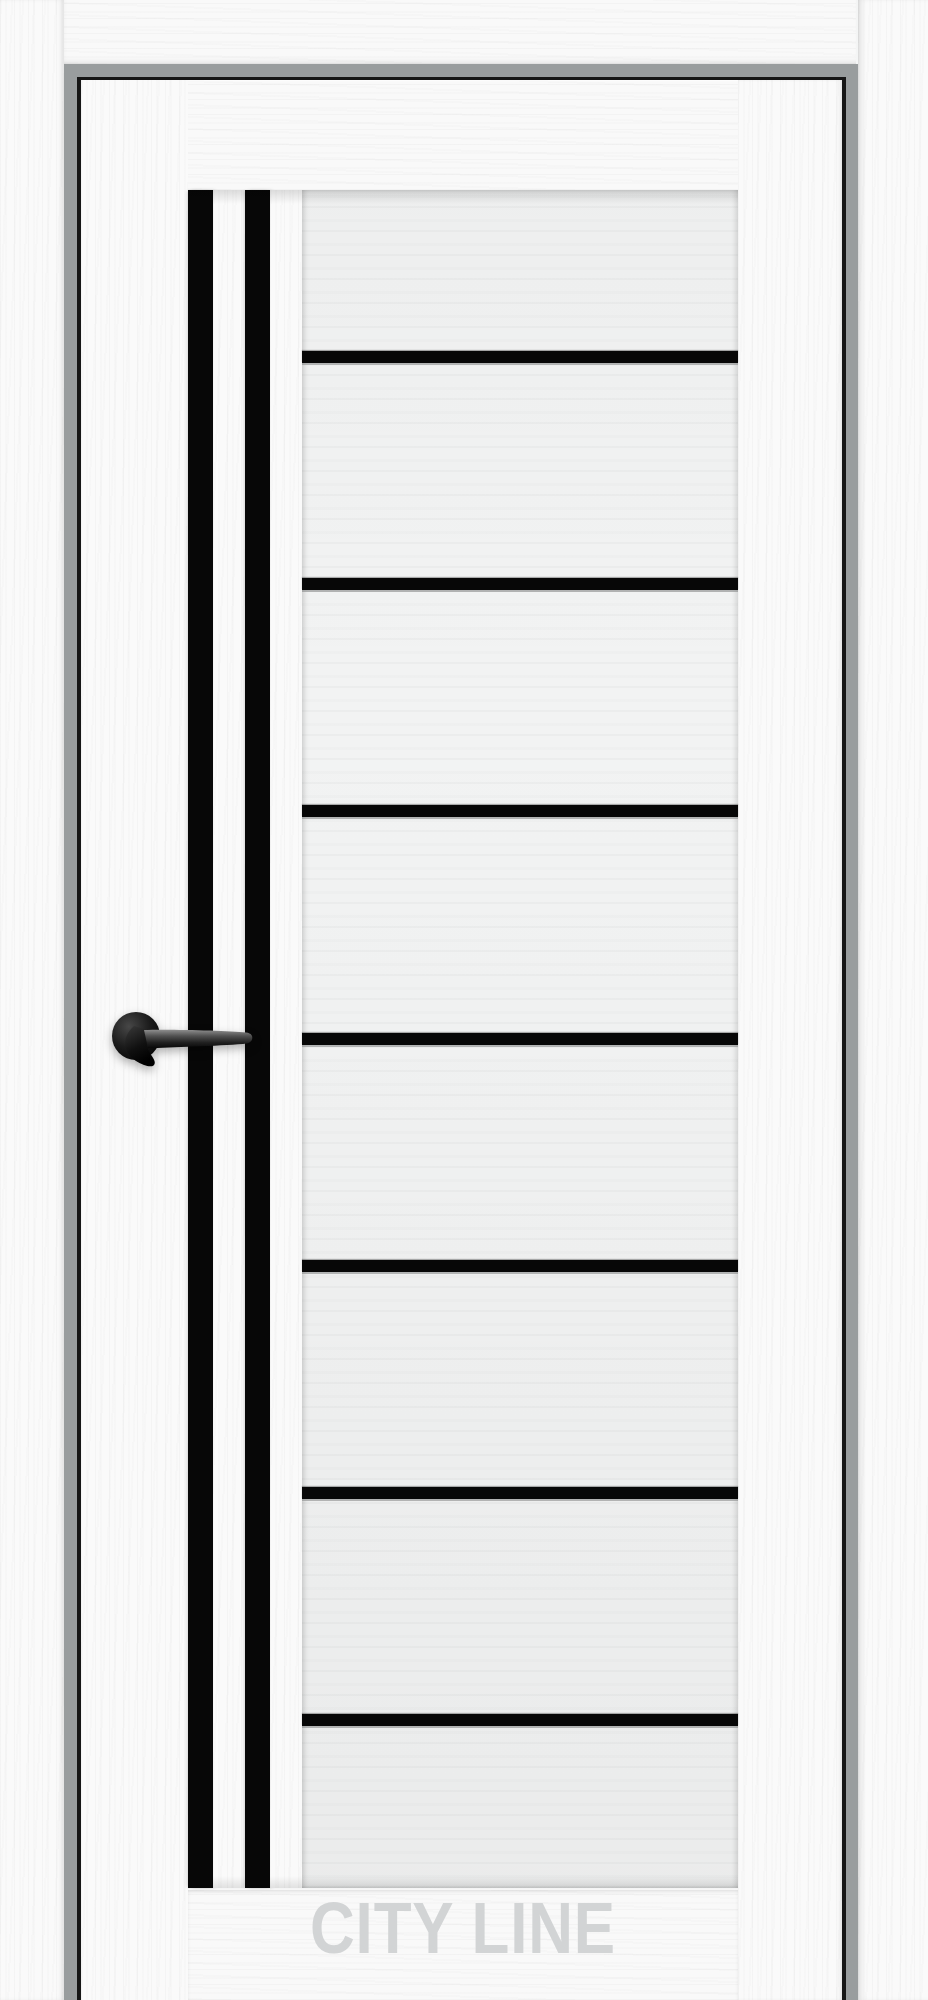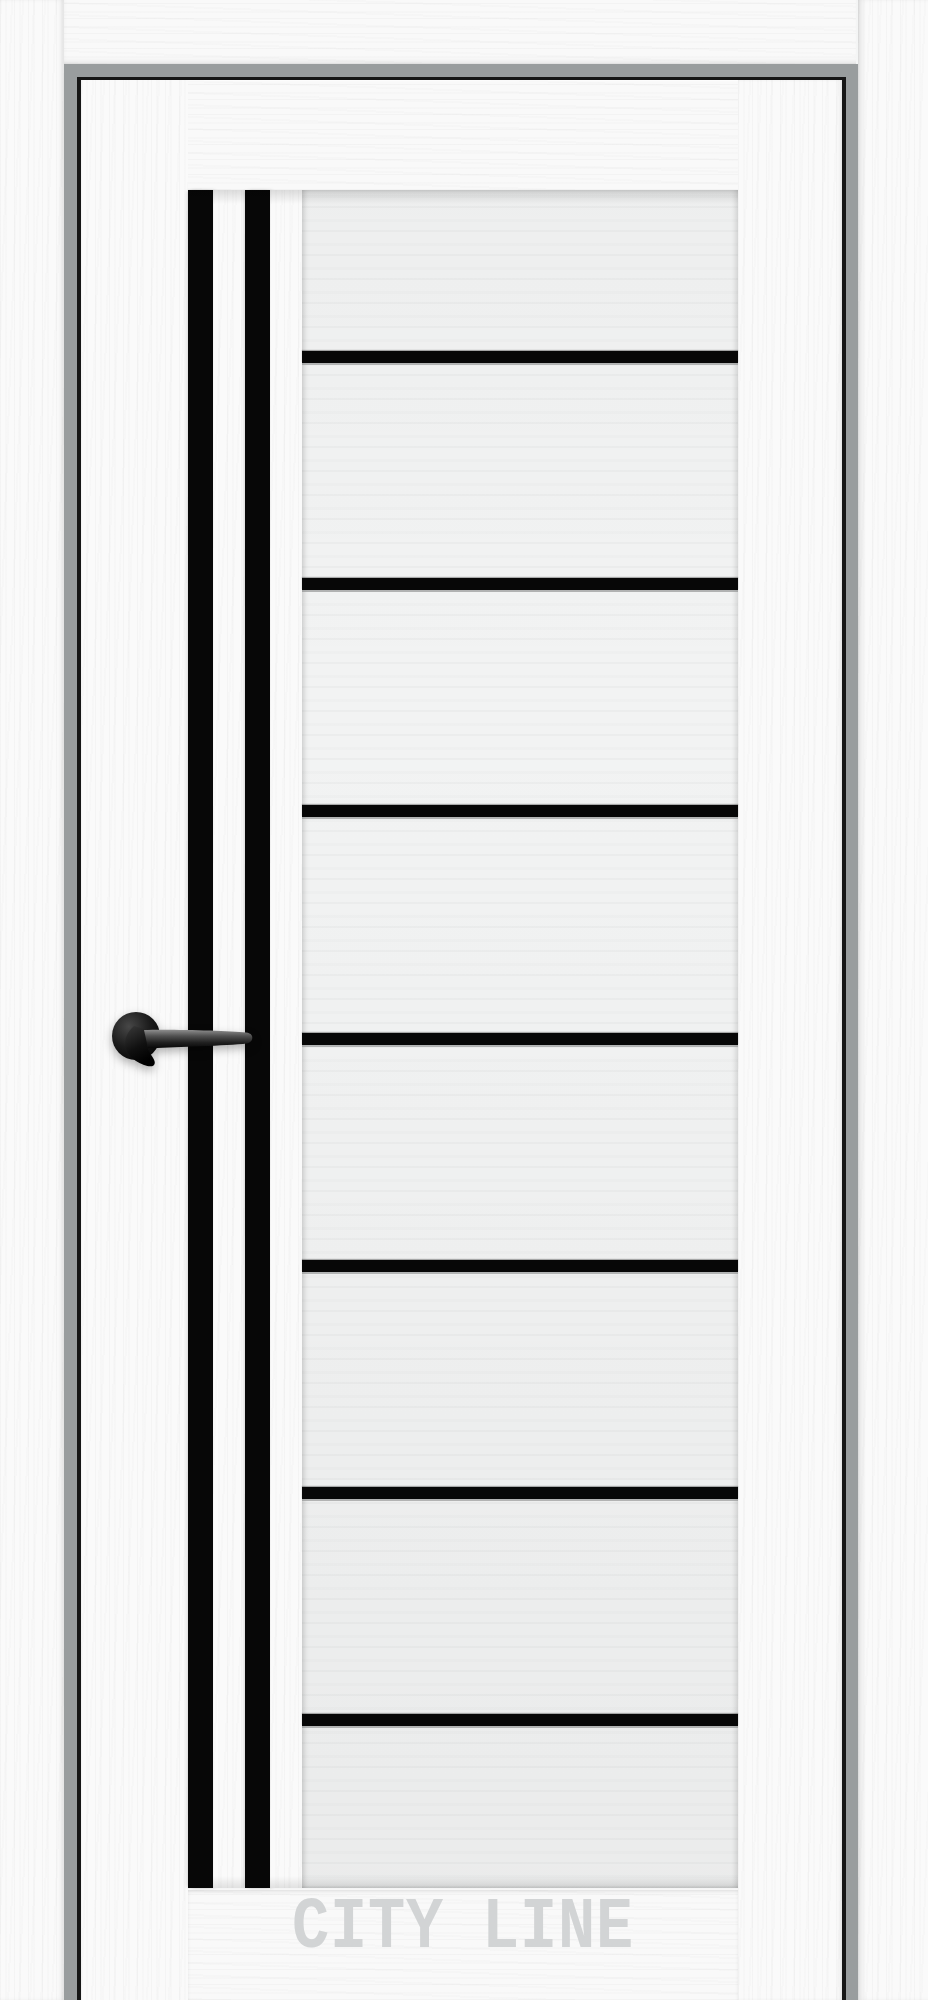--- a/index.html
+++ b/index.html
@@ -1,18 +1,18 @@
 <!DOCTYPE html>
 <html style="--casing-white: #fafafa; --leaf-white: #f9f9f9; --glass-tint: #f2f3f3; --insert-black: #070707; --jamb-gray: #999d9e; --gap-black: #161616; --watermark-gray: #d2d4d5;"><head>
 <meta charset="utf-8">
 <style>
   html,body{margin:0;padding:0;background:#ffffff;}
   .scene{
     position:relative;width:928px;height:2000px;overflow:hidden;
-    background:#4c1d95;font-family:Liberation Mono, monospace;
+    background:#4c1d95;font-family:Liberation Sans, sans-serif;
   }
   .abs{position:absolute;}
   
   .wood-v{
     background-color:var(--casing-white,#fafafa);
     background-image:
       repeating-linear-gradient(90deg, rgba(130,130,130,0.05) 0 1px, rgba(0,0,0,0) 1px 5px,
         rgba(150,150,150,0.03) 5px 7px, rgba(0,0,0,0) 7px 14px),
       repeating-linear-gradient(92deg, rgba(170,170,170,0.04) 0 2px, rgba(0,0,0,0) 2px 11px);
   }

